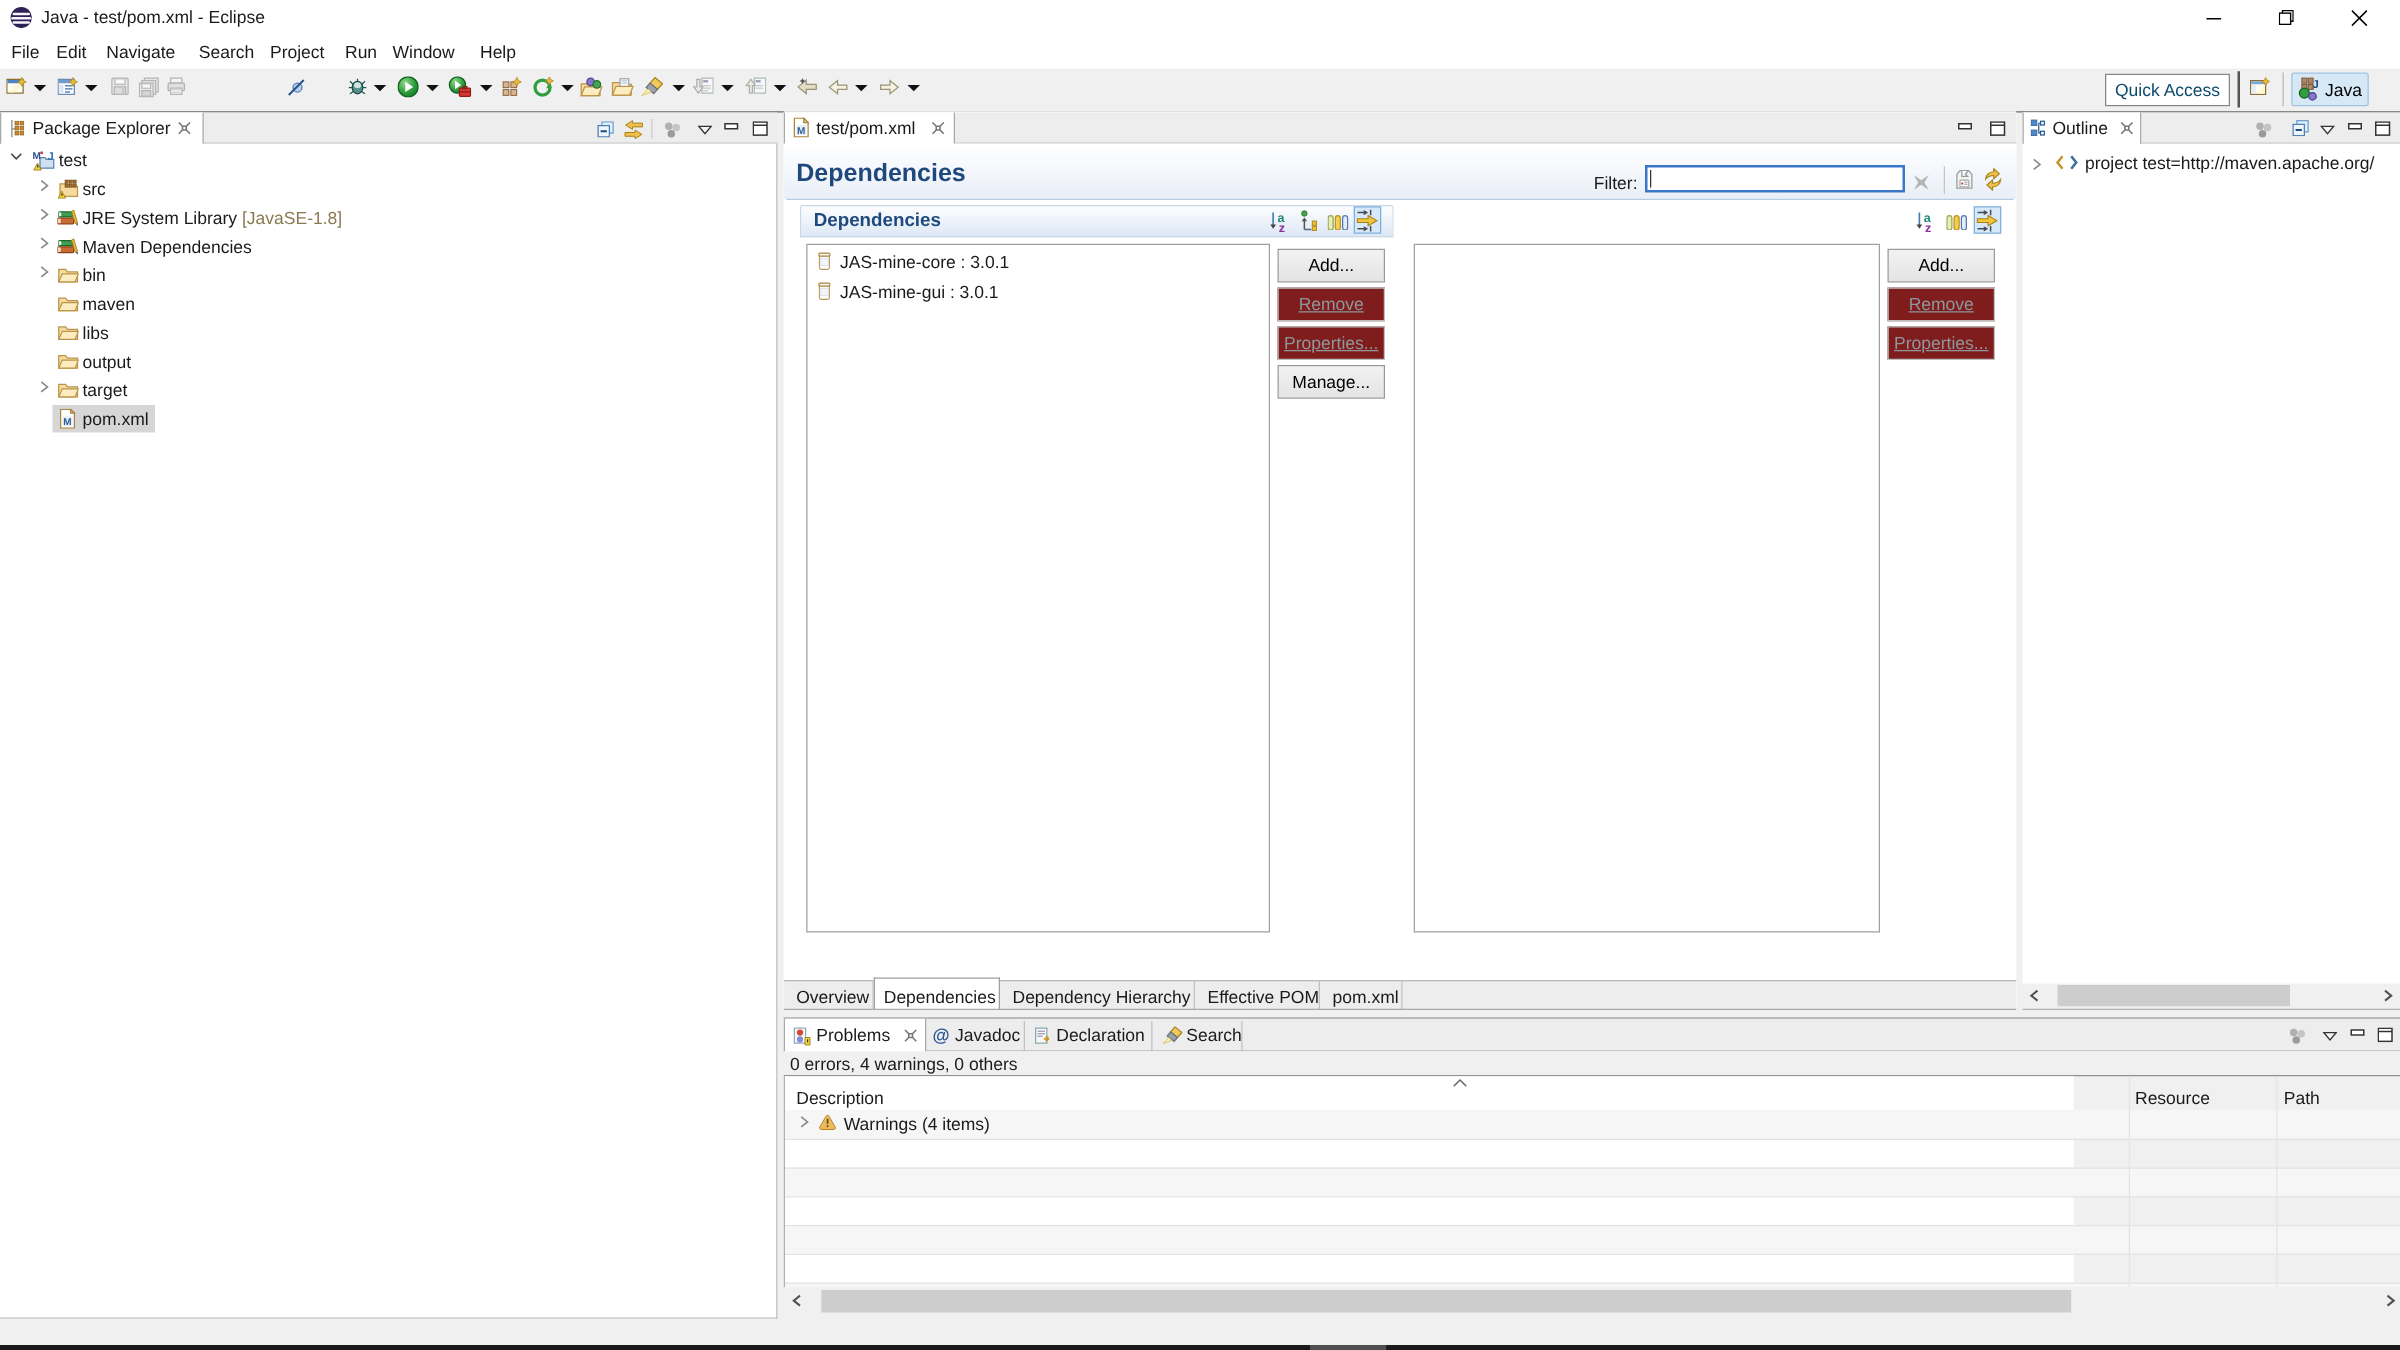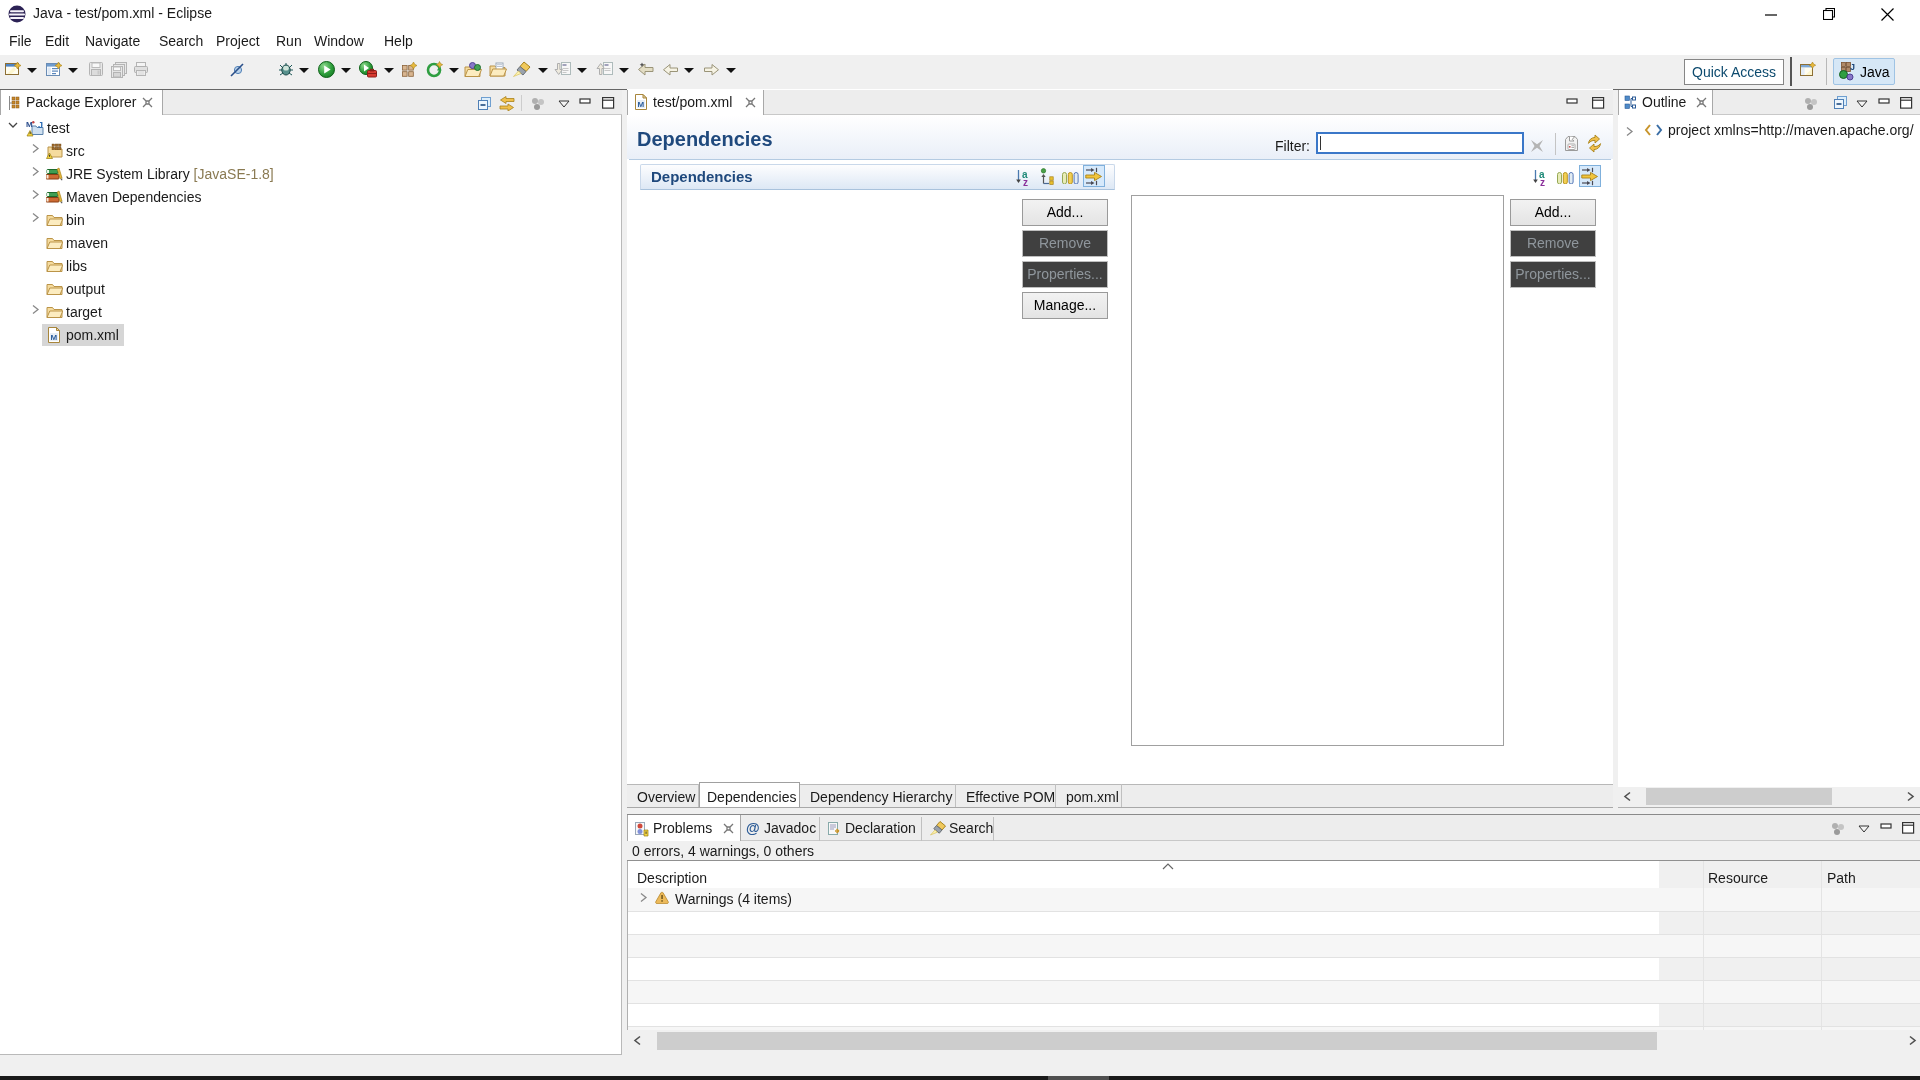--- a/index.html
+++ b/index.html
@@ -19,21 +19,21 @@
 
 #pkgview { position:absolute; left:0; top:0; width:622px; height:966px; }
 #pkgtree { position:absolute; left:0; top:26px; width:622px; height:940px; background:#fff; border-right:1px solid #b9b9b9; border-bottom:1px solid #b9b9b9; }
 .trow { position:absolute; height:23px; line-height:23px; white-space:nowrap; }
 .trow svg { position:absolute; top:3px; }
 .tarrow { position:absolute; top:6px; }
 #editor { position:absolute; left:627px; top:0; width:986px; height:719px; background:#fff; }
 #outline { position:absolute; left:1618px; top:0; width:302px; height:719px; }
 #problems { position:absolute; left:627px; top:725px; width:1293px; height:241px; }
 .btn { position:absolute; width:86px; height:27px; border:1px solid #9a9a9a; background:linear-gradient(#f2f2f2,#e4e4e4); text-align:center; line-height:25px; color:#000; }
-.btn.dis { background:#404040; border-color:#bfbfbf; color:#8f969c; }
+.btn.dis { background:#7f1d1d; border-color:#bfbfbf; color:#8f969c;text-decoration:underline; }
 .sechdr { position:absolute; height:26px; border:1px solid #c9d8ea; border-bottom:1px solid #a9c2dc; border-radius:2px 2px 0 0; background:linear-gradient(#fdfdfe,#dde8f5); }
 .sechdr .t { position:absolute; left:10px; top:3px; font-size:15px; font-weight:bold; color:#1f497d; }
 .listbox { position:absolute; background:#fff; border:1px solid #a0a0a0; }
 #statusbar { position:absolute; left:0; top:1055px; width:1920px; height:21px; background:#f0f0f0; }
 #taskbar { position:absolute; left:0; top:1076px; width:1920px; height:4px; background:#1a1a1a; }
 </style>
 </head>
 <body>
 <div id="titlebar">
   <svg class="abs" style="left:8px;top:5px" width="18" height="18" viewBox="0 0 18 18">
@@ -470,20 +470,34 @@
           <g stroke="#4a4a55" stroke-width="1.2">
             <line x1="1" y1="3" x2="6.5" y2="3"></line>
             <line x1="11.5" y1="0.8" x2="11.5" y2="5.2"></line>
             <line x1="1" y1="16" x2="6.5" y2="16"></line>
             <line x1="11.5" y1="13.8" x2="11.5" y2="18.2"></line>
           </g>
           <path d="M6 0.9 L9.5 3 L6 5.1 z" fill="#4a4a55"></path>
           <path d="M6 13.9 L9.5 16 L6 18.1 z" fill="#4a4a55"></path>
           <path d="M0.8 8 h8.7 v-2.6 l7 4.1 -7 4.1 v-2.6 H0.8 z" fill="#f2c53c" stroke="#a8821a" stroke-width="0.9"></path>
         </svg>
+      <div class="listbox" style="left:18px;top:80px;width:371px;height:551px">
+        <svg class="abs" style="left:7px;top:5px" width="13" height="15" viewBox="0 0 13 15">
+            <path d="M2.5 3.5 h8 v9.5 a1.5 1.5 0 0 1 -1.5 1.5 h-5 a1.5 1.5 0 0 1 -1.5 -1.5z" fill="#fdfdfd" stroke="#b89a5c" stroke-width="0.9"></path>
+            <rect x="2" y="1.5" width="9" height="2.4" rx="1.1" fill="#f4f4f4" stroke="#a8863c" stroke-width="0.9"></rect>
+            <rect x="3.2" y="6" width="6.6" height="5.5" fill="#f2f5f9" stroke="#d4dce4" stroke-width="0.6"></rect>
+          </svg>
+        <span class="abs" style="left:26px;top:5px">JAS-mine-core : 3.0.1</span>
+        <svg class="abs" style="left:7px;top:29px" width="13" height="15" viewBox="0 0 13 15">
+            <path d="M2.5 3.5 h8 v9.5 a1.5 1.5 0 0 1 -1.5 1.5 h-5 a1.5 1.5 0 0 1 -1.5 -1.5z" fill="#fdfdfd" stroke="#b89a5c" stroke-width="0.9"></path>
+            <rect x="2" y="1.5" width="9" height="2.4" rx="1.1" fill="#f4f4f4" stroke="#a8863c" stroke-width="0.9"></rect>
+            <rect x="3.2" y="6" width="6.6" height="5.5" fill="#f2f5f9" stroke="#d4dce4" stroke-width="0.6"></rect>
+          </svg>
+        <span class="abs" style="left:26px;top:29px">JAS-mine-gui : 3.0.1</span>
+      </div>
       <div class="btn" style="left:395px;top:84px">Add...</div>
       <div class="btn dis" style="left:395px;top:115px">Remove</div>
       <div class="btn dis" style="left:395px;top:146px">Properties...</div>
       <div class="btn" style="left:395px;top:177px">Manage...</div>
 
       <svg class="abs" style="left:905px;top:53px" width="16" height="18" viewBox="0 0 16 18">
           <path d="M3.5 2 v11.5" stroke="#4a7ab0" stroke-width="1.3" fill="none"></path>
           <path d="M1.2 11.5 L3.5 15 L5.8 11.5 z" fill="#444"></path>
           <text x="7" y="9.5" font-size="10" font-weight="bold" fill="#1f8a78" font-family="Liberation Sans">a</text>
           <text x="8" y="17.5" font-size="10" font-weight="bold" fill="#8a2f9a" font-family="Liberation Sans">z</text>
@@ -568,21 +582,21 @@
         <line x1="0.6" y1="3.2" x2="11.6" y2="3.2" stroke="#333" stroke-width="1.2"></line>
       </svg>
     <div class="abs" style="left:0;top:26px;width:302px;height:672px;background:#fff;overflow:hidden">
       <svg class="abs" style="left:7px;top:11px" width="9" height="11" viewBox="0 0 9 11">
           <path d="M2 1.5 L7 5.5 L2 9.5" fill="none" stroke="#888" stroke-width="1.3"></path>
         </svg>
       <svg class="abs" style="left:26px;top:8px" width="19" height="14" viewBox="0 0 19 14">
           <path d="M6 2 L2 7 L6 12" fill="none" stroke="#c8952c" stroke-width="2"></path>
           <path d="M13 2 L17 7 L13 12" fill="none" stroke="#3a6ea5" stroke-width="2"></path>
         </svg>
-      <span class="abs" style="left:50px;top:7px;white-space:nowrap">project xmlns=http://maven.apache.org/</span>
+      <span class="abs" style="left:50px;top:7px;white-space:nowrap">project test=http://maven.apache.org/</span>
     </div>
     <div class="abs" style="left:0;top:698px;width:302px;height:19px;background:#f0f0f0">
       <svg class="abs" style="left:5px;top:4px" width="9" height="11" viewBox="0 0 9 11">
           <path d="M7 1.5 L2 5.5 L7 9.5" fill="none" stroke="#505050" stroke-width="1.6"></path>
         </svg>
       <div class="abs" style="left:28px;top:1px;width:186px;height:17px;background:#cdcdcd"></div>
       <svg class="abs" style="left:288px;top:4px" width="9" height="11" viewBox="0 0 9 11">
           <path d="M2 1.5 L7 5.5 L2 9.5" fill="none" stroke="#505050" stroke-width="1.6"></path>
         </svg>
     </div>

